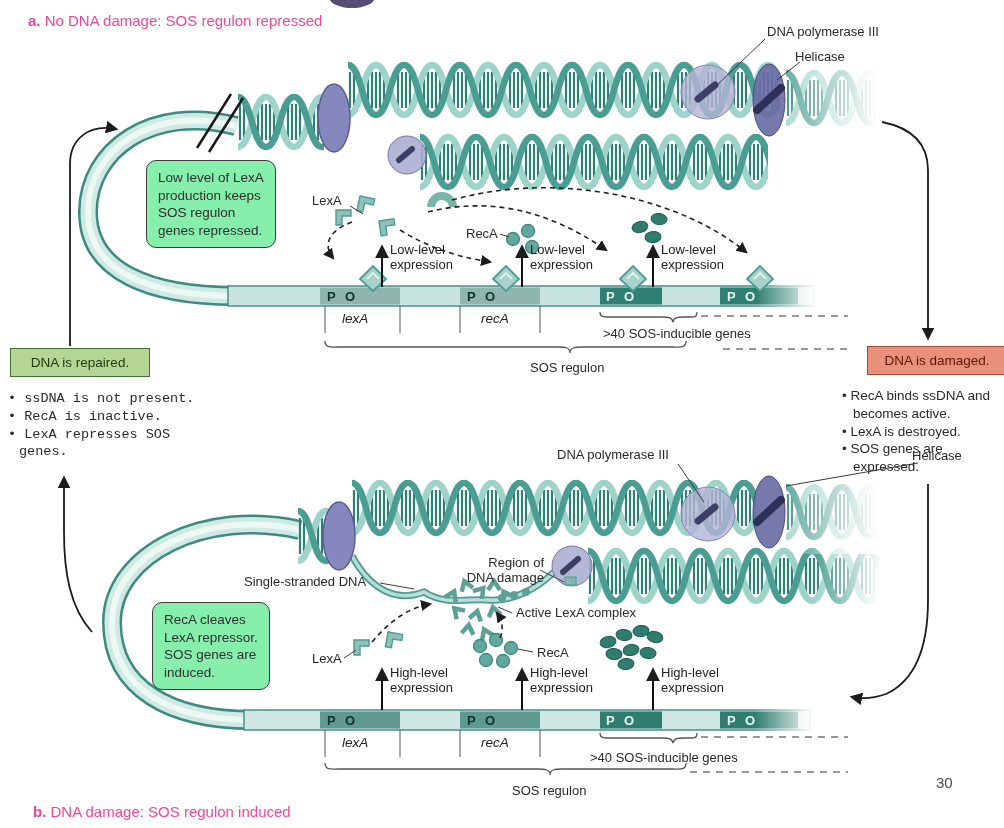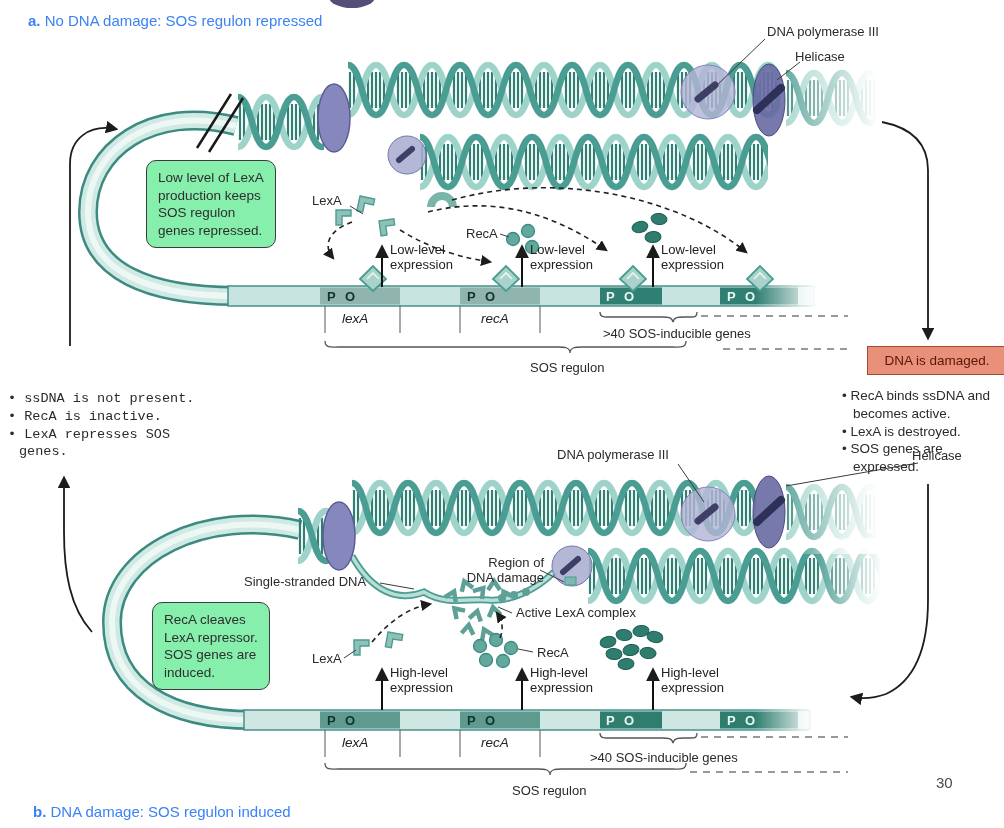--- a/index.html
+++ b/index.html
@@ -17,21 +17,21 @@
   .tube-core{stroke:#edf8f4;stroke-width:6;fill:none;}
   .tick{stroke:#555;stroke-width:1;fill:none;}
   .lexa-frag{fill:#8fc1b8;stroke:#4a9d92;stroke-width:1.4;}
   .reca-circle{fill:#63a89d;stroke:#3d8b80;stroke-width:1.3;}
   .dark-oval{fill:#2e7d6e;stroke:#1f5f52;stroke-width:1;}
   .chev{stroke:#5fa096;stroke-width:4.5;fill:none;}
   .diamond{fill:#a8d2ca;stroke:#4a9d92;stroke-width:1.8;}
   .diamond-inner{stroke:#e8f5f1;stroke-width:1.6;fill:none;}
   .lbl{position:absolute;font-size:13px;color:#2a2a2a;line-height:1.18;white-space:nowrap;}
   .center{text-align:right;margin-top:17px;}
-  .heading{position:absolute;font-size:15px;color:#3b82f6;white-space:nowrap;}
+  .heading{position:absolute;font-size:15px;color:#ec4899;white-space:nowrap;}
   .heading .pre{font-weight:700;}
   .callout{position:absolute;background:#86efac;border:1.6px solid #3c3c3c;border-radius:10px;
            padding:8px 11px;font-size:13.5px;color:#2e2e2e;line-height:1.3;}
   .statusbox{position:absolute;border:1.6px solid;padding:6px 6px;font-size:13.5px;text-align:center;}
   .repaired{background:#b4d594;border-color:#3f7030;color:#24380f;}
   .damaged{background:#e8907a;border-color:#a04a30;color:#5c1606;}
   .bullets{position:absolute;font-size:13.5px;color:#2a2a2a;line-height:1.32;}
   .bullets div{padding-left:11px;text-indent:-11px;}
   .po{position:absolute;font-size:13px;font-weight:600;word-spacing:6px;}
   .po-dark{color:#11332c;}
@@ -331,20 +331,21 @@
 <div class="po po-dark" style="left:467px;top:289px;">P O</div>
 <div class="po po-light" style="left:606px;top:289px;">P O</div>
 <div class="po po-light" style="left:727px;top:289px;">P O</div>
 
 <div class="gene" style="left:342px;top:311px;">lexA</div>
 <div class="gene" style="left:481px;top:311px;">recA</div>
 
 <div class="lbl" style="left:603px;top:326px;">&gt;40 SOS-inducible genes</div>
 <div class="lbl" style="left:530px;top:360px;">SOS regulon</div>
 
+<div class="statusbox repaired" style="left:10px;top:348px;width:126px;">DNA is repaired.</div>
 <div class="bullets" style="left:8px;top:390px;width:200px;font-family:Liberation Mono, monospace;">
   <div>• ssDNA is not present.</div>
   <div>• RecA is inactive.</div>
   <div>• LexA represses SOS genes.</div>
 </div>
 
 <div class="statusbox damaged" style="left:867px;top:346px;width:126px;">DNA is damaged.</div>
 <div class="bullets" style="left:842px;top:387px;width:158px;">
   <div>• RecA binds ssDNA and becomes active.</div>
   <div>• LexA is destroyed.</div>

